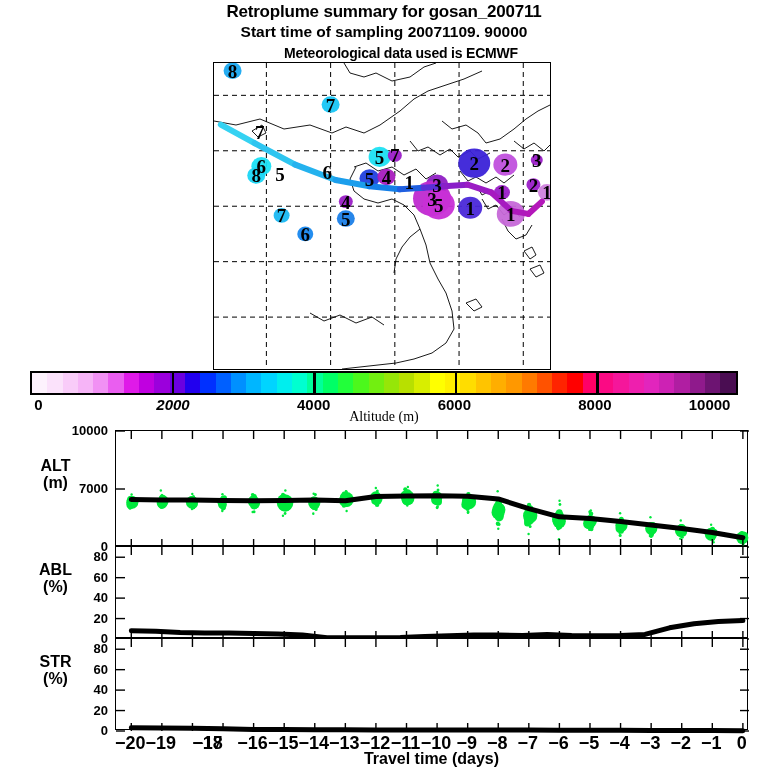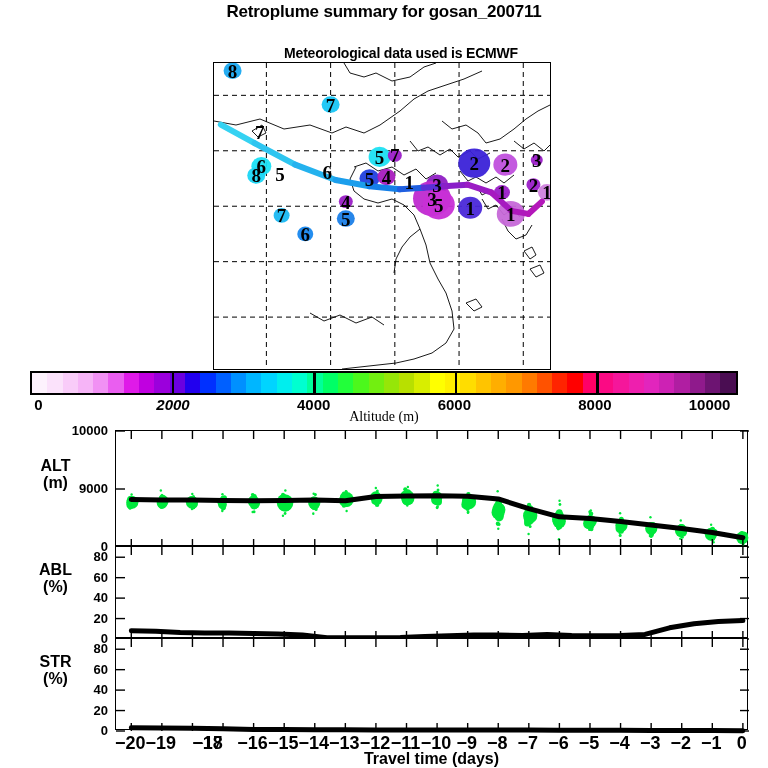--- a/index.html
+++ b/index.html
@@ -30,20 +30,21 @@
        transform:translateY(-50%);}
   .xtk{position:absolute;font-weight:bold;font-size:18px;transform:translateX(-50%);white-space:nowrap;}
   .xlab{position:absolute;left:115px;width:633px;text-align:center;font-weight:bold;font-size:16px;}
 </style>
 </head>
 <body>
 
 <div class="abs ttl" style="left:0;top:2px;">Retroplume summary for gosan_200711</div>
 
 <div class="abs timerow" style="left:0;top:23px;">
+  <span>Start time of sampling 20071109. 90000</span>
 </div>
 
 <div class="abs sub2" style="left:17px;top:45px;">Meteorological data used is ECMWF</div>
 
 <div class="abs" id="map-frame">
   <svg id="map-svg" width="338" height="308" viewBox="0 0 338 308">
       <line x1="52.39" y1="0" x2="52.39" y2="308" stroke="#000" stroke-width="1" stroke-dasharray="5,4"></line>
       <line x1="116.60999999999999" y1="0" x2="116.60999999999999" y2="308" stroke="#000" stroke-width="1" stroke-dasharray="5,4"></line>
       <line x1="180.83" y1="0" x2="180.83" y2="308" stroke="#000" stroke-width="1" stroke-dasharray="5,4"></line>
       <line x1="245.04999999999998" y1="0" x2="245.04999999999998" y2="308" stroke="#000" stroke-width="1" stroke-dasharray="5,4"></line>
@@ -461,21 +462,21 @@
       <line x1="0" y1="0" x2="9" y2="0" stroke="#000" stroke-width="1.4"></line>
       <line x1="633" y1="0" x2="624" y2="0" stroke="#000" stroke-width="1.4"></line>
       <line x1="0" y1="58" x2="9" y2="58" stroke="#000" stroke-width="1.4"></line>
       <line x1="633" y1="58" x2="624" y2="58" stroke="#000" stroke-width="1.4"></line>
       <line x1="0" y1="116" x2="9" y2="116" stroke="#000" stroke-width="1.4"></line>
       <line x1="633" y1="116" x2="624" y2="116" stroke="#000" stroke-width="1.4"></line>
     </svg>
 </div>
 <div id="yticks-alt">
     <div class="ytk" style="left: 48px; top: 430px;">10000</div>
-    <div class="ytk" style="left: 48px; top: 488px;">9000</div>
+    <div class="ytk" style="left: 48px; top: 488px;">7000</div>
     <div class="ytk" style="left: 48px; top: 546px;">0</div>
   </div>
 
 <div class="abs ylab" style="top:562px;">
   <div>ABL</div>
   <div>(%)</div>
 </div>
 <div class="panel" id="panel-abl" style="top:546px;height:92px;">
   <svg id="svg-abl" width="633" height="92" viewBox="0 0 633 92">
       <polyline points="15.3,83.8 39.8,84.3 64.2,85.4 88.7,85.9 113.1,85.9 137.6,86.4 162.1,86.9 186.5,87.9 211.0,90.8 235.5,90.8 259.9,90.7 284.4,90.5 308.9,89.4 333.3,88.7 357.8,87.9 382.2,88.1 406.7,88.4 431.2,87.4 455.6,88.4 480.1,88.7 504.6,88.5 529.0,87.4 553.5,80.8 578.0,76.7 602.4,74.6 626.9,73.6" fill="none" stroke="#000" stroke-width="5" stroke-linejoin="round" stroke-linecap="round"></polyline>

